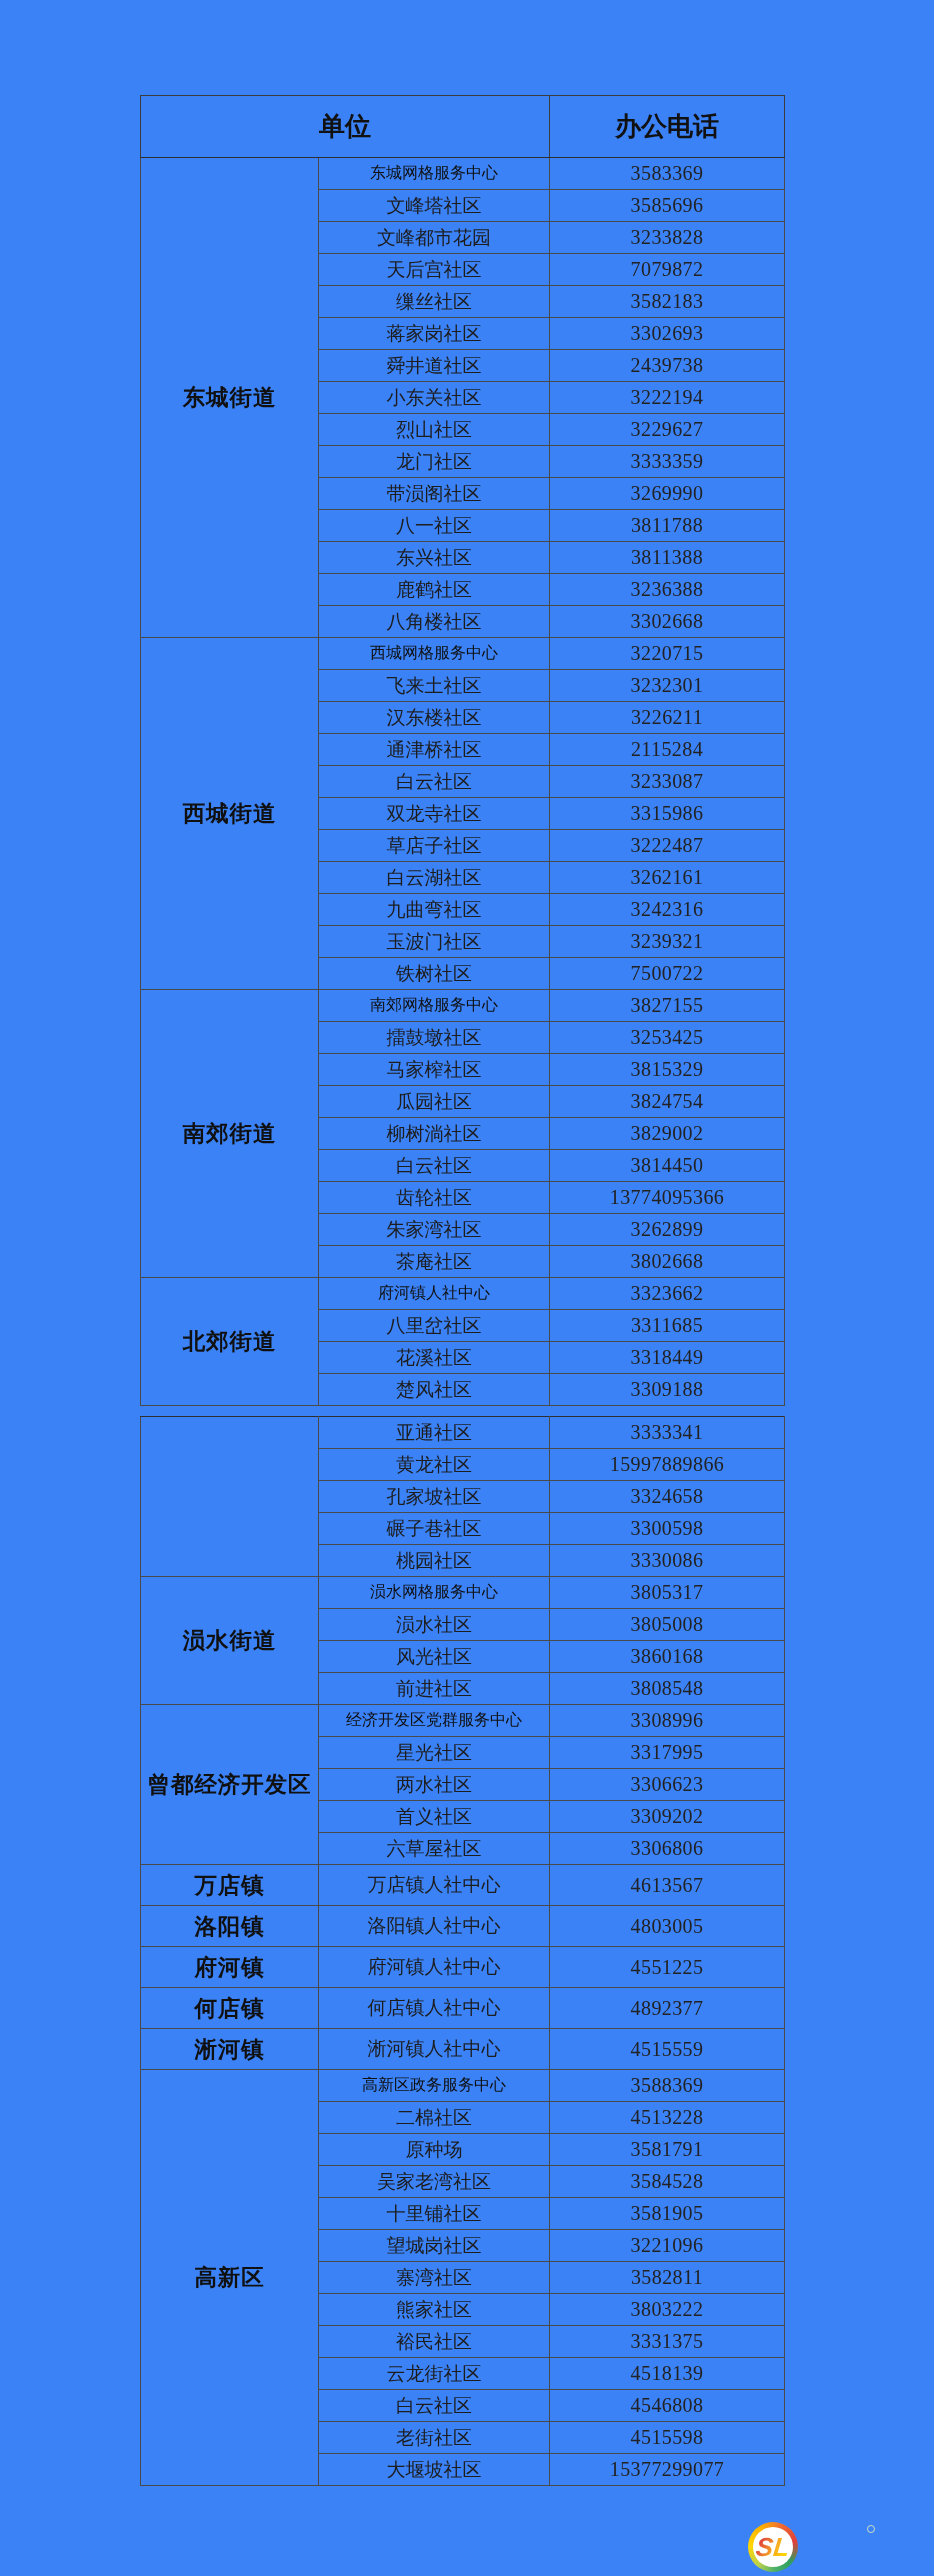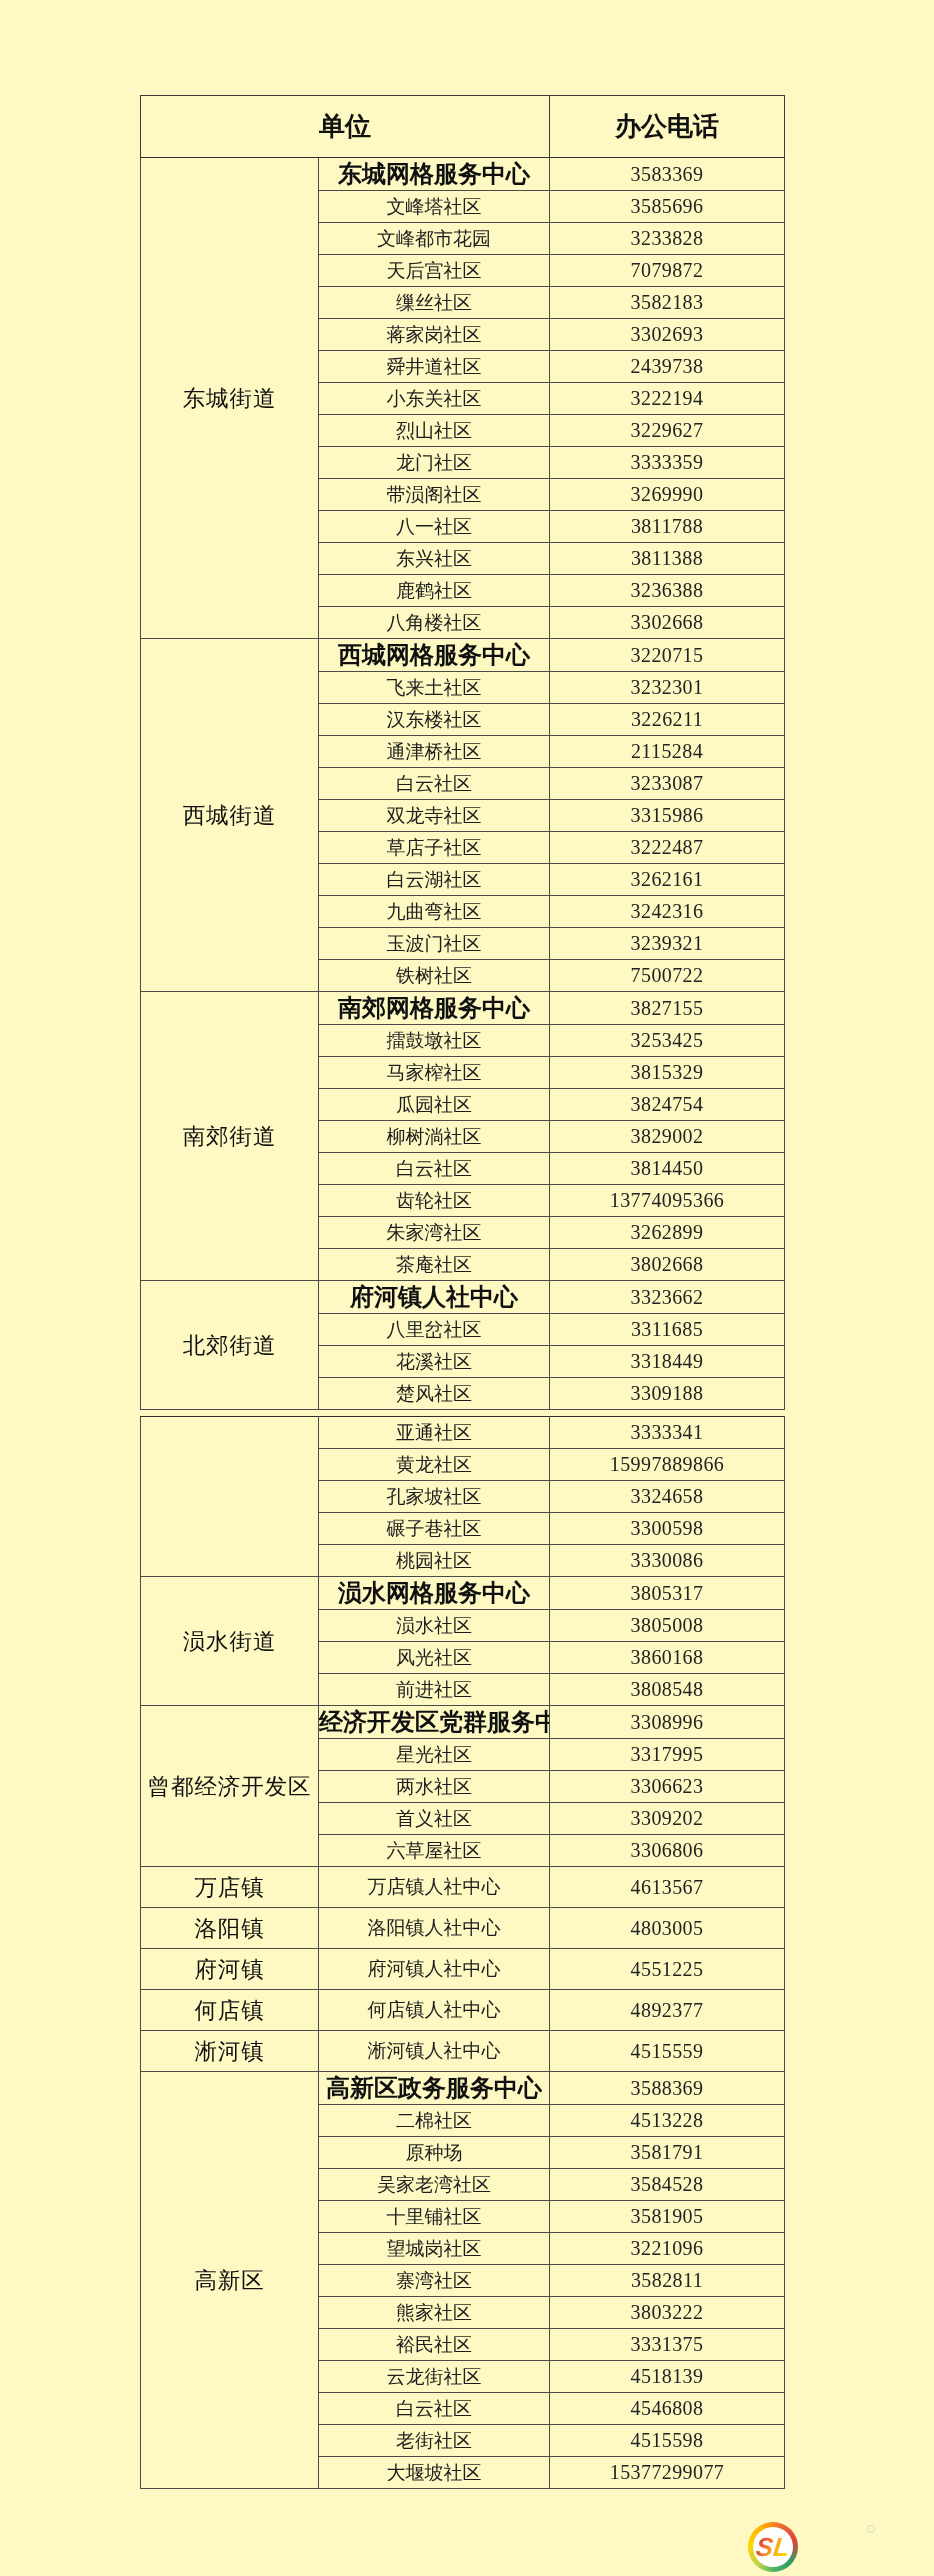--- a/index.html
+++ b/index.html
@@ -9,21 +9,21 @@
     height: 2576px;
     background: #ffffff;
     overflow: hidden;
     font-family: "Liberation Serif", serif;
   }
   .page {
     position: absolute;
     inset: 0;
     width: 935px;
     height: 2576px;
-    background: #fef9c3;
+    background: #3b82f6;
   }
   table.tbl {
     position: absolute;
     left: 140px;
     width: 644px;
     border-collapse: collapse;
     table-layout: fixed;
     border: 1.7px solid #2e2e2e;
   }
   .tbl-1 { top: 95px; }
@@ -51,29 +51,29 @@
     color: #1d1d1d;
     border: 0.9px solid #4a4a4a;
     padding: 0;
     overflow: hidden;
     white-space: nowrap;
   }
   tr.gstart td { border-top: 1.7px solid #2e2e2e; }
   tr.single td { height: 40px; }
   td.glabel {
     font-family: "Liberation Sans", sans-serif;
-    font-weight: 400;
+    font-weight: 700;
     font-size: 22.5px;
     color: #101010;
     letter-spacing: 0.9px;
   }
   td.bold-unit {
     font-family: "Liberation Sans", sans-serif;
-    font-weight: 700;
-    font-size: 24px;
+    font-weight: 400;
+    font-size: 16px;
     color: #101010;
   }
   td.phone {
     font-size: 20px;
     letter-spacing: 0.4px;
     color: #222222;
   }
   
   .logo {
     position: absolute;

